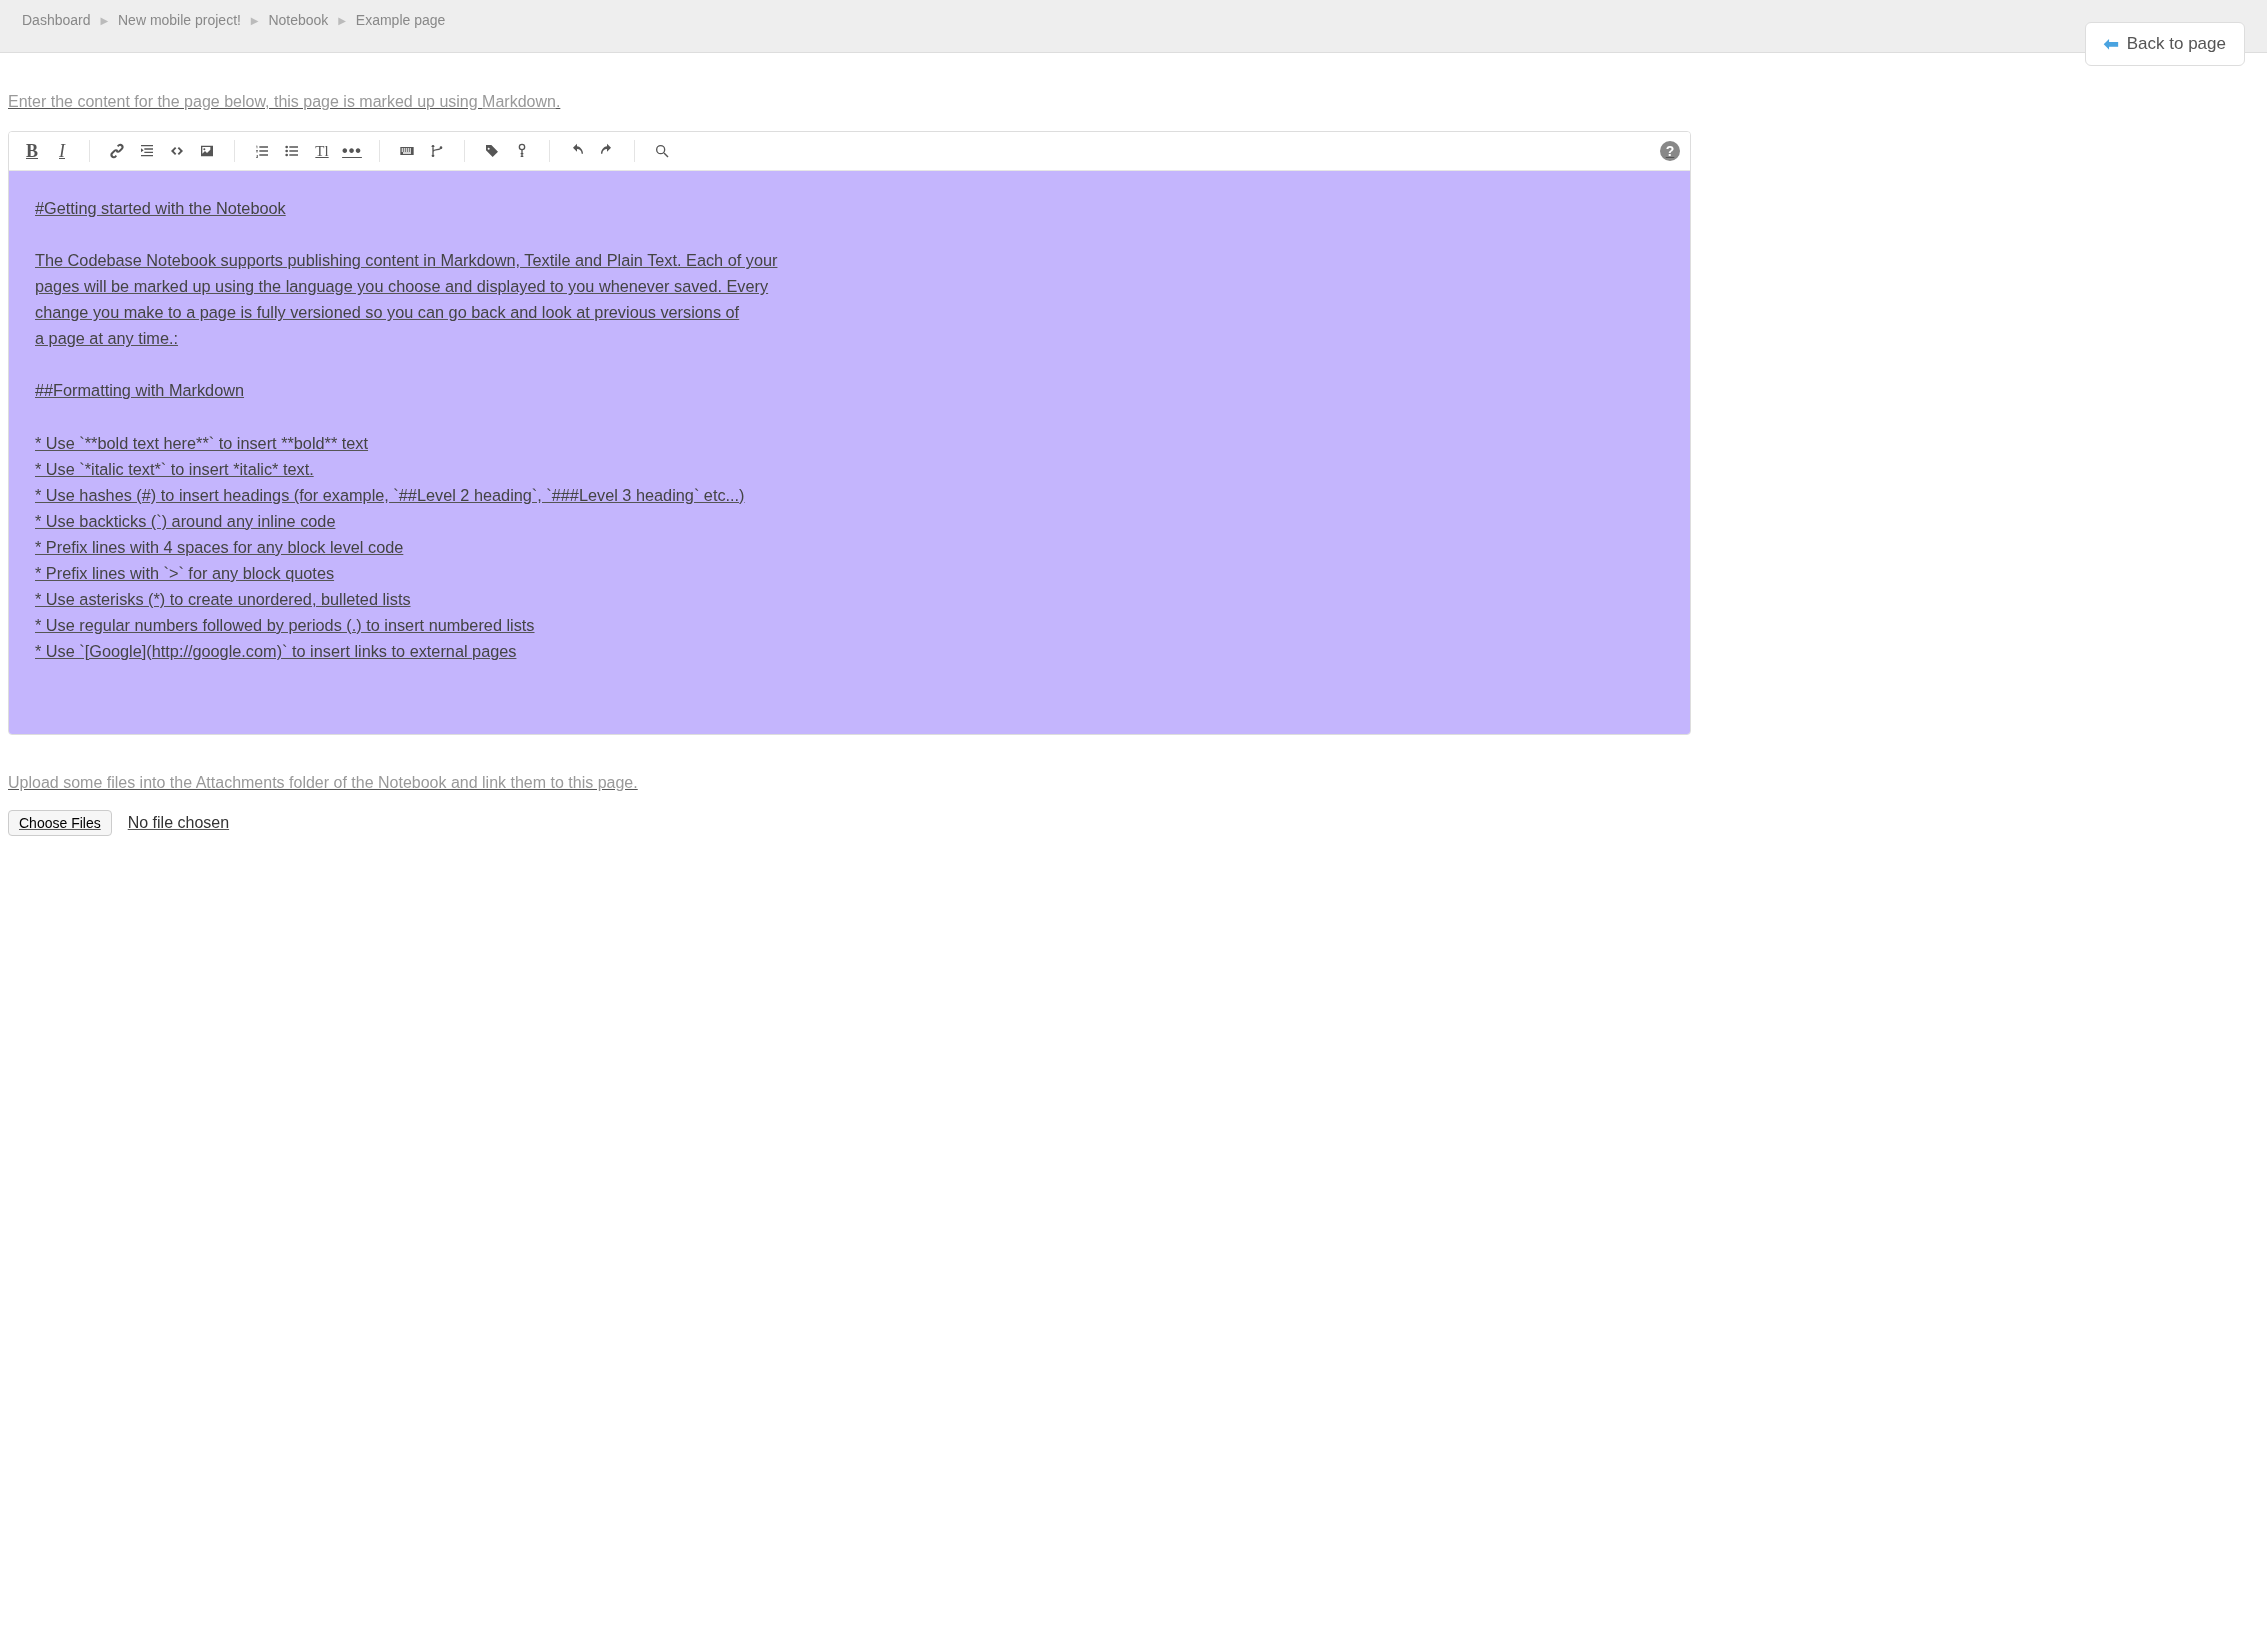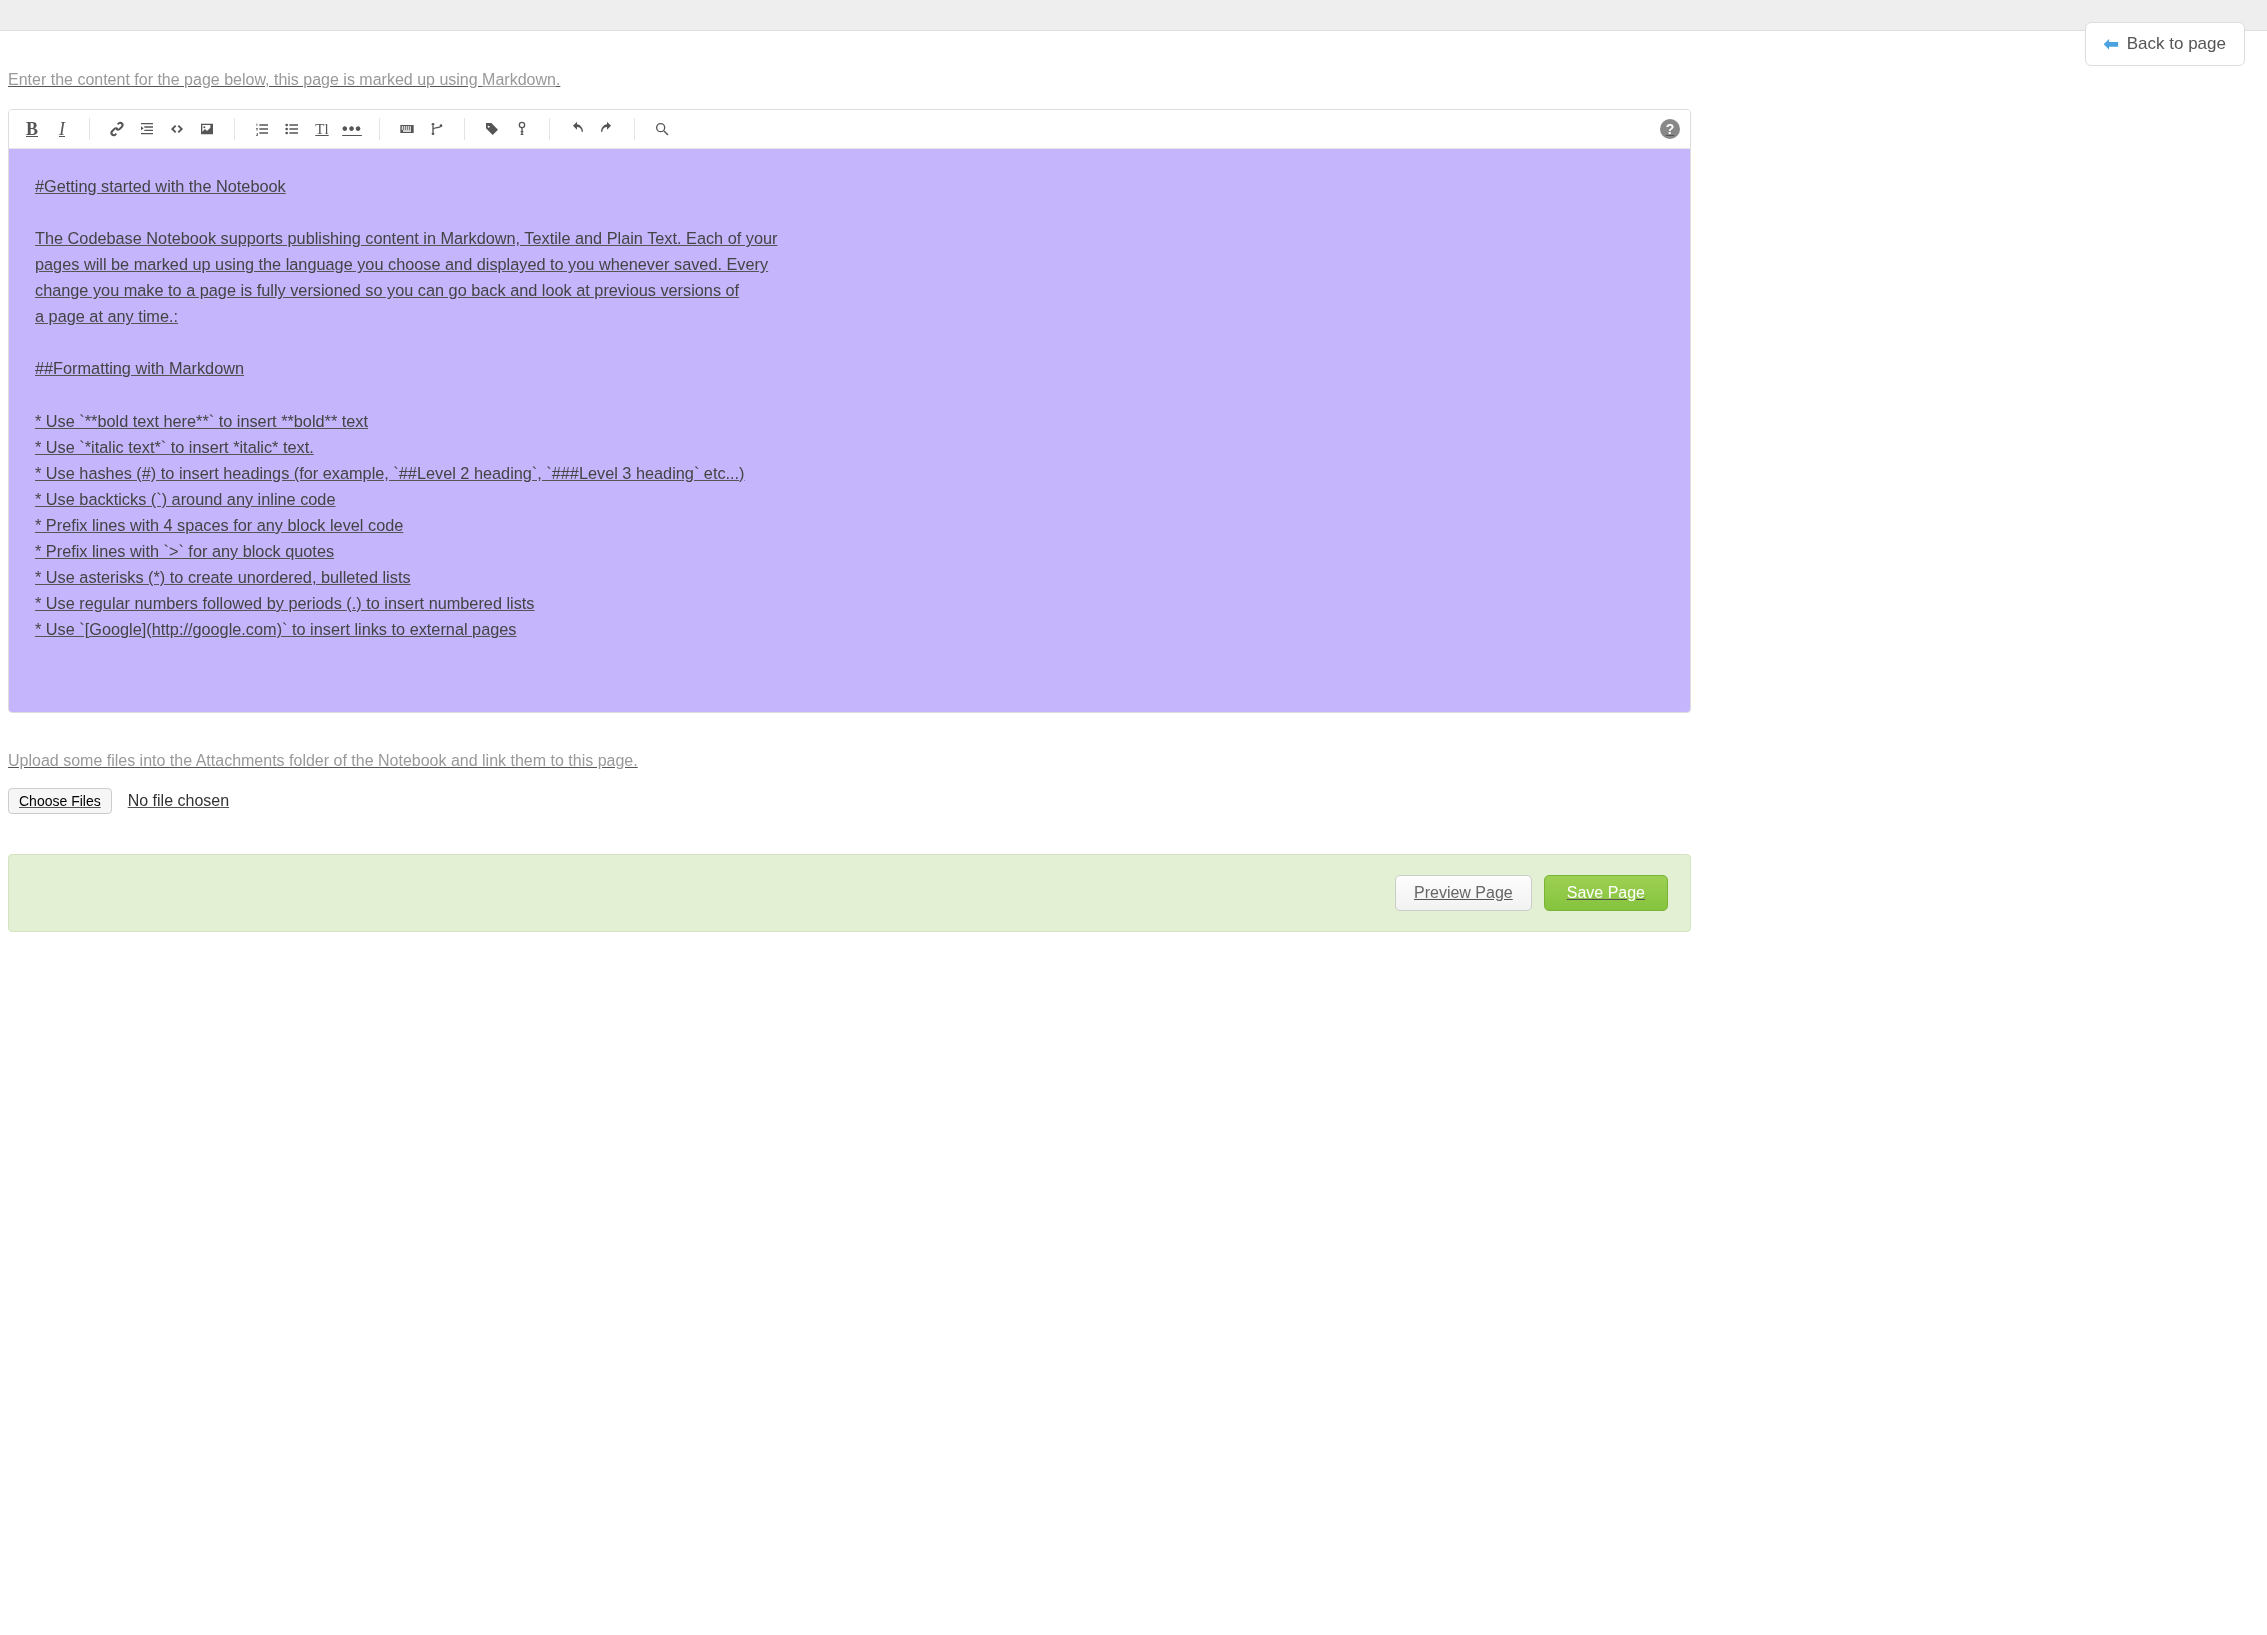--- a/index.html
+++ b/index.html
@@ -196,20 +196,29 @@
     padding: 8px 22px;
     font-size: 16px;
     color: #fff;
     cursor: pointer;
   }
 </style>
 </head>
 <body>
 
 <div class="header-bar">
+  <div class="breadcrumb">
+    <a>Dashboard</a>
+    <span class="sep">▶</span>
+    <a>New mobile project!</a>
+    <span class="sep">▶</span>
+    <a>Notebook</a>
+    <span class="sep">▶</span>
+    <a>Example page</a>
+  </div>
   <button class="back-btn">
     <span class="arrow-icon">⬅</span>
     <span>Back to page</span>
   </button>
 </div>
 
 <div class="content">
 
   <div class="helper-text">
     <span>Enter the content for the page below, this page is marked up using </span><a>Markdown</a><span>.</span>
@@ -325,19 +334,15 @@
 * Use `[Google](http://google.com)` to insert links to external pages</div>
   </div>
 
   <div class="upload-text">Upload some files into the Attachments folder of the Notebook and link them to this page.</div>
   <div class="file-row">
     <button class="file-btn">Choose Files</button>
     <span class="file-status">No file chosen</span>
   </div>
 
 
-  <div class="footer-bar">
-    <button class="btn-secondary">Preview Page</button>
-    <button class="btn-primary">Save Page</button>
-  </div>
 
 </div>
 
 
 </body></html>

